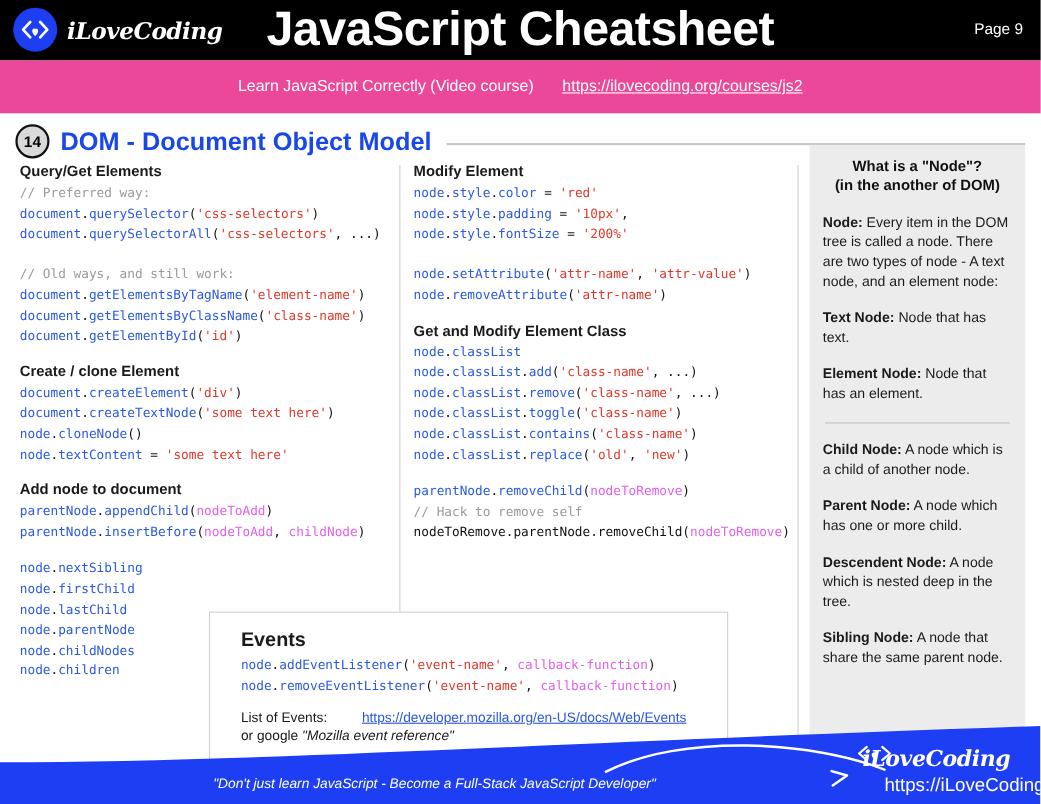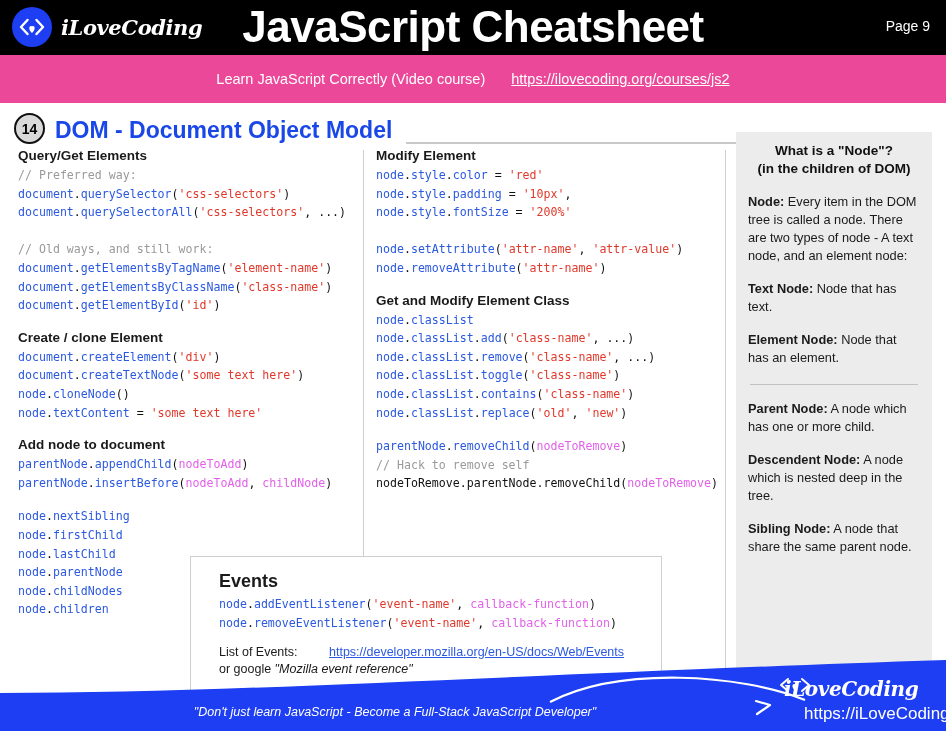--- a/index.html
+++ b/index.html
@@ -36,21 +36,21 @@
   }
   .subbar{
     position:absolute;left:0;top:55px;width:946px;height:48px;background:#ec4899;
     display:flex;align-items:center;justify-content:center;gap:26px;
   }
   .subbar .sub-text{color:#ffffff;font-size:14.5px;}
   .subbar .sub-link{color:#ffffff;font-size:14.5px;text-decoration:underline;}
 
   
   .section-head{
-    position:absolute;left:14px;top:113px;display:flex;align-items:flex-end;gap:10px;
+    position:absolute;left:14px;top:113px;display:flex;align-items:center;gap:10px;
     width:918px;
   }
   .badge{
     width:27px;height:27px;border-radius:50%;background:#d9d9d9;border:2.5px solid #111;
     display:flex;align-items:center;justify-content:center;
     font-weight:700;font-size:14px;color:#000;flex:0 0 auto;
   }
   .section-title{
     color:#1a48e8;font-weight:700;font-size:23px;white-space:nowrap;flex:0 0 auto;
   }
@@ -194,26 +194,27 @@
   <div class="ev-note">
     <span>List of Events: </span><a href="#">https://developer.mozilla.org/en-US/docs/Web/Events</a>
   </div>
   <div class="ev-note2">
     <span>or google </span><i>"Mozilla event reference"</i>
   </div>
 </div>
 
 <div class="sidebar">
   <div class="sb-title">What is a "Node"?</div>
-  <div class="sb-title">(in the children of DOM)</div>
+  <div class="sb-title">(in the another of DOM)</div>
   <div id="sidebar-entries">
       <div class="sb-p"><b>Node:</b><span> Every item in the DOM tree is called a node. There are two types of node - A text node, and an element node:</span></div>
       <div class="sb-p"><b>Text Node:</b><span> Node that has text.</span></div>
       <div class="sb-p"><b>Element Node:</b><span> Node that has an element.</span></div>
       <div class="sb-rule"></div>
+      <div class="sb-p"><b>Child Node:</b><span> A node which is a child of another node.</span></div>
       <div class="sb-p"><b>Parent Node:</b><span> A node which has one or more child.</span></div>
       <div class="sb-p"><b>Descendent Node:</b><span> A node which is nested deep in the tree.</span></div>
       <div class="sb-p"><b>Sibling Node:</b><span> A node that share the same parent node.</span></div>
     </div>
 </div>
 
 <div class="footer">
   <svg width="946" height="71" viewBox="0 0 946 71">
     <path d="M0 33 C240 33 520 14 946 0 L946 71 L0 71 Z" fill="#1d3ef2"></path>
     <path d="M1055 44 C990 18 870 10 800 46" transform="translate(-250,-4)" stroke="#ffffff" stroke-width="2.2" fill="none"></path>

